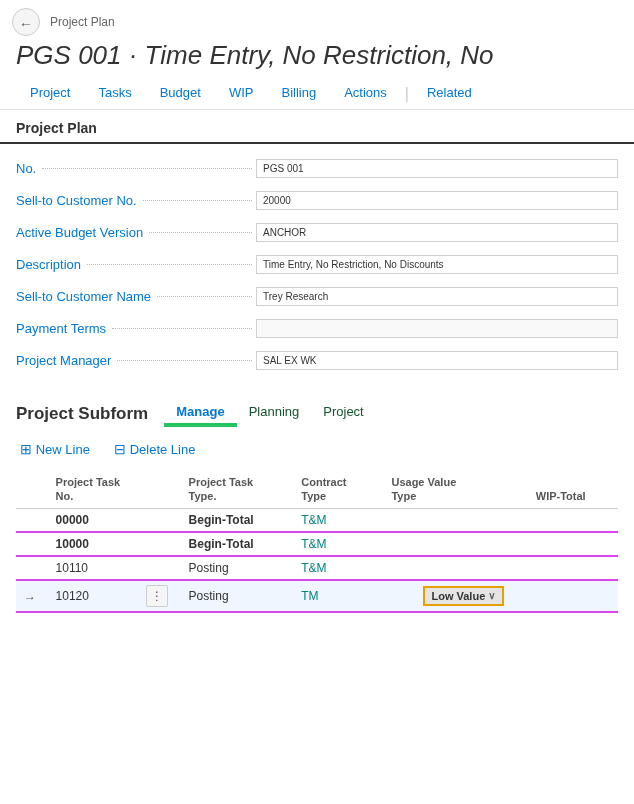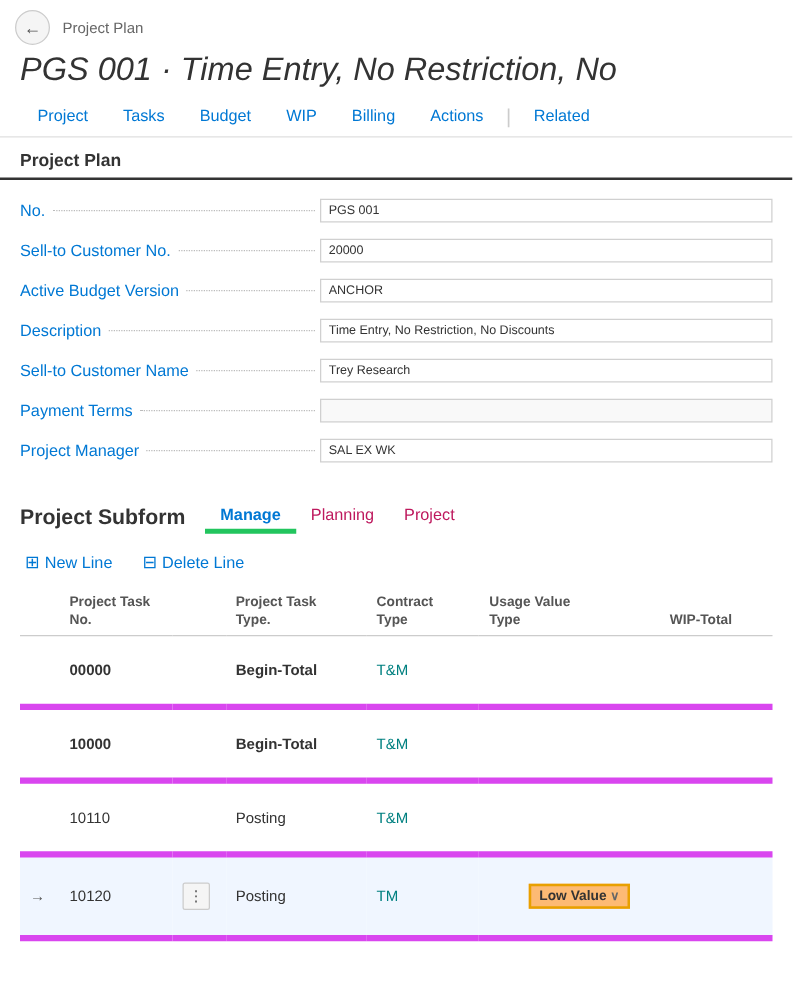--- a/index.html
+++ b/index.html
@@ -133,21 +133,21 @@
       color: #333;
       margin-right: 16px;
     }
     .subform-tabs {
       display: flex;
       gap: 0;
     }
     .subform-tab {
       padding: 4px 12px;
       font-size: 13px;
-      color: #be185d;
+      color: #14532d;
       cursor: pointer;
       border-bottom: 2px solid transparent;
     }
     .subform-tab.active {
       color: #0078d4;
       border-bottom: 4px solid #22c55e;
       font-weight: 600;
     }
 
     
@@ -183,34 +183,34 @@
       text-align: left;
       padding: 4px 8px;
       font-size: 11px;
       font-weight: 600;
       color: #555;
       border-bottom: 1px solid #ccc;
       vertical-align: bottom;
       line-height: 1.3;
     }
     .data-table td {
-      padding: 20px 8px;
-      border-bottom: 5px solid #d946ef;
+      padding: 4px 8px;
+      border-bottom: 2px solid #d946ef;
       vertical-align: middle;
     }
     .cell-bold {
       font-weight: 700;
     }
     .cell-teal {
       color: #008080;
     }
 
     
     .status-badge {
-      background: #fdba74;
+      background: #e5e5e5;
       border: 2px solid #e8a000;
       color: #333;
       padding: 2px 6px;
       font-size: 11px;
       font-weight: 600;
       display: inline-flex;
       align-items: center;
       gap: 3px;
       min-width: 80px;
       margin-left: 32px;

